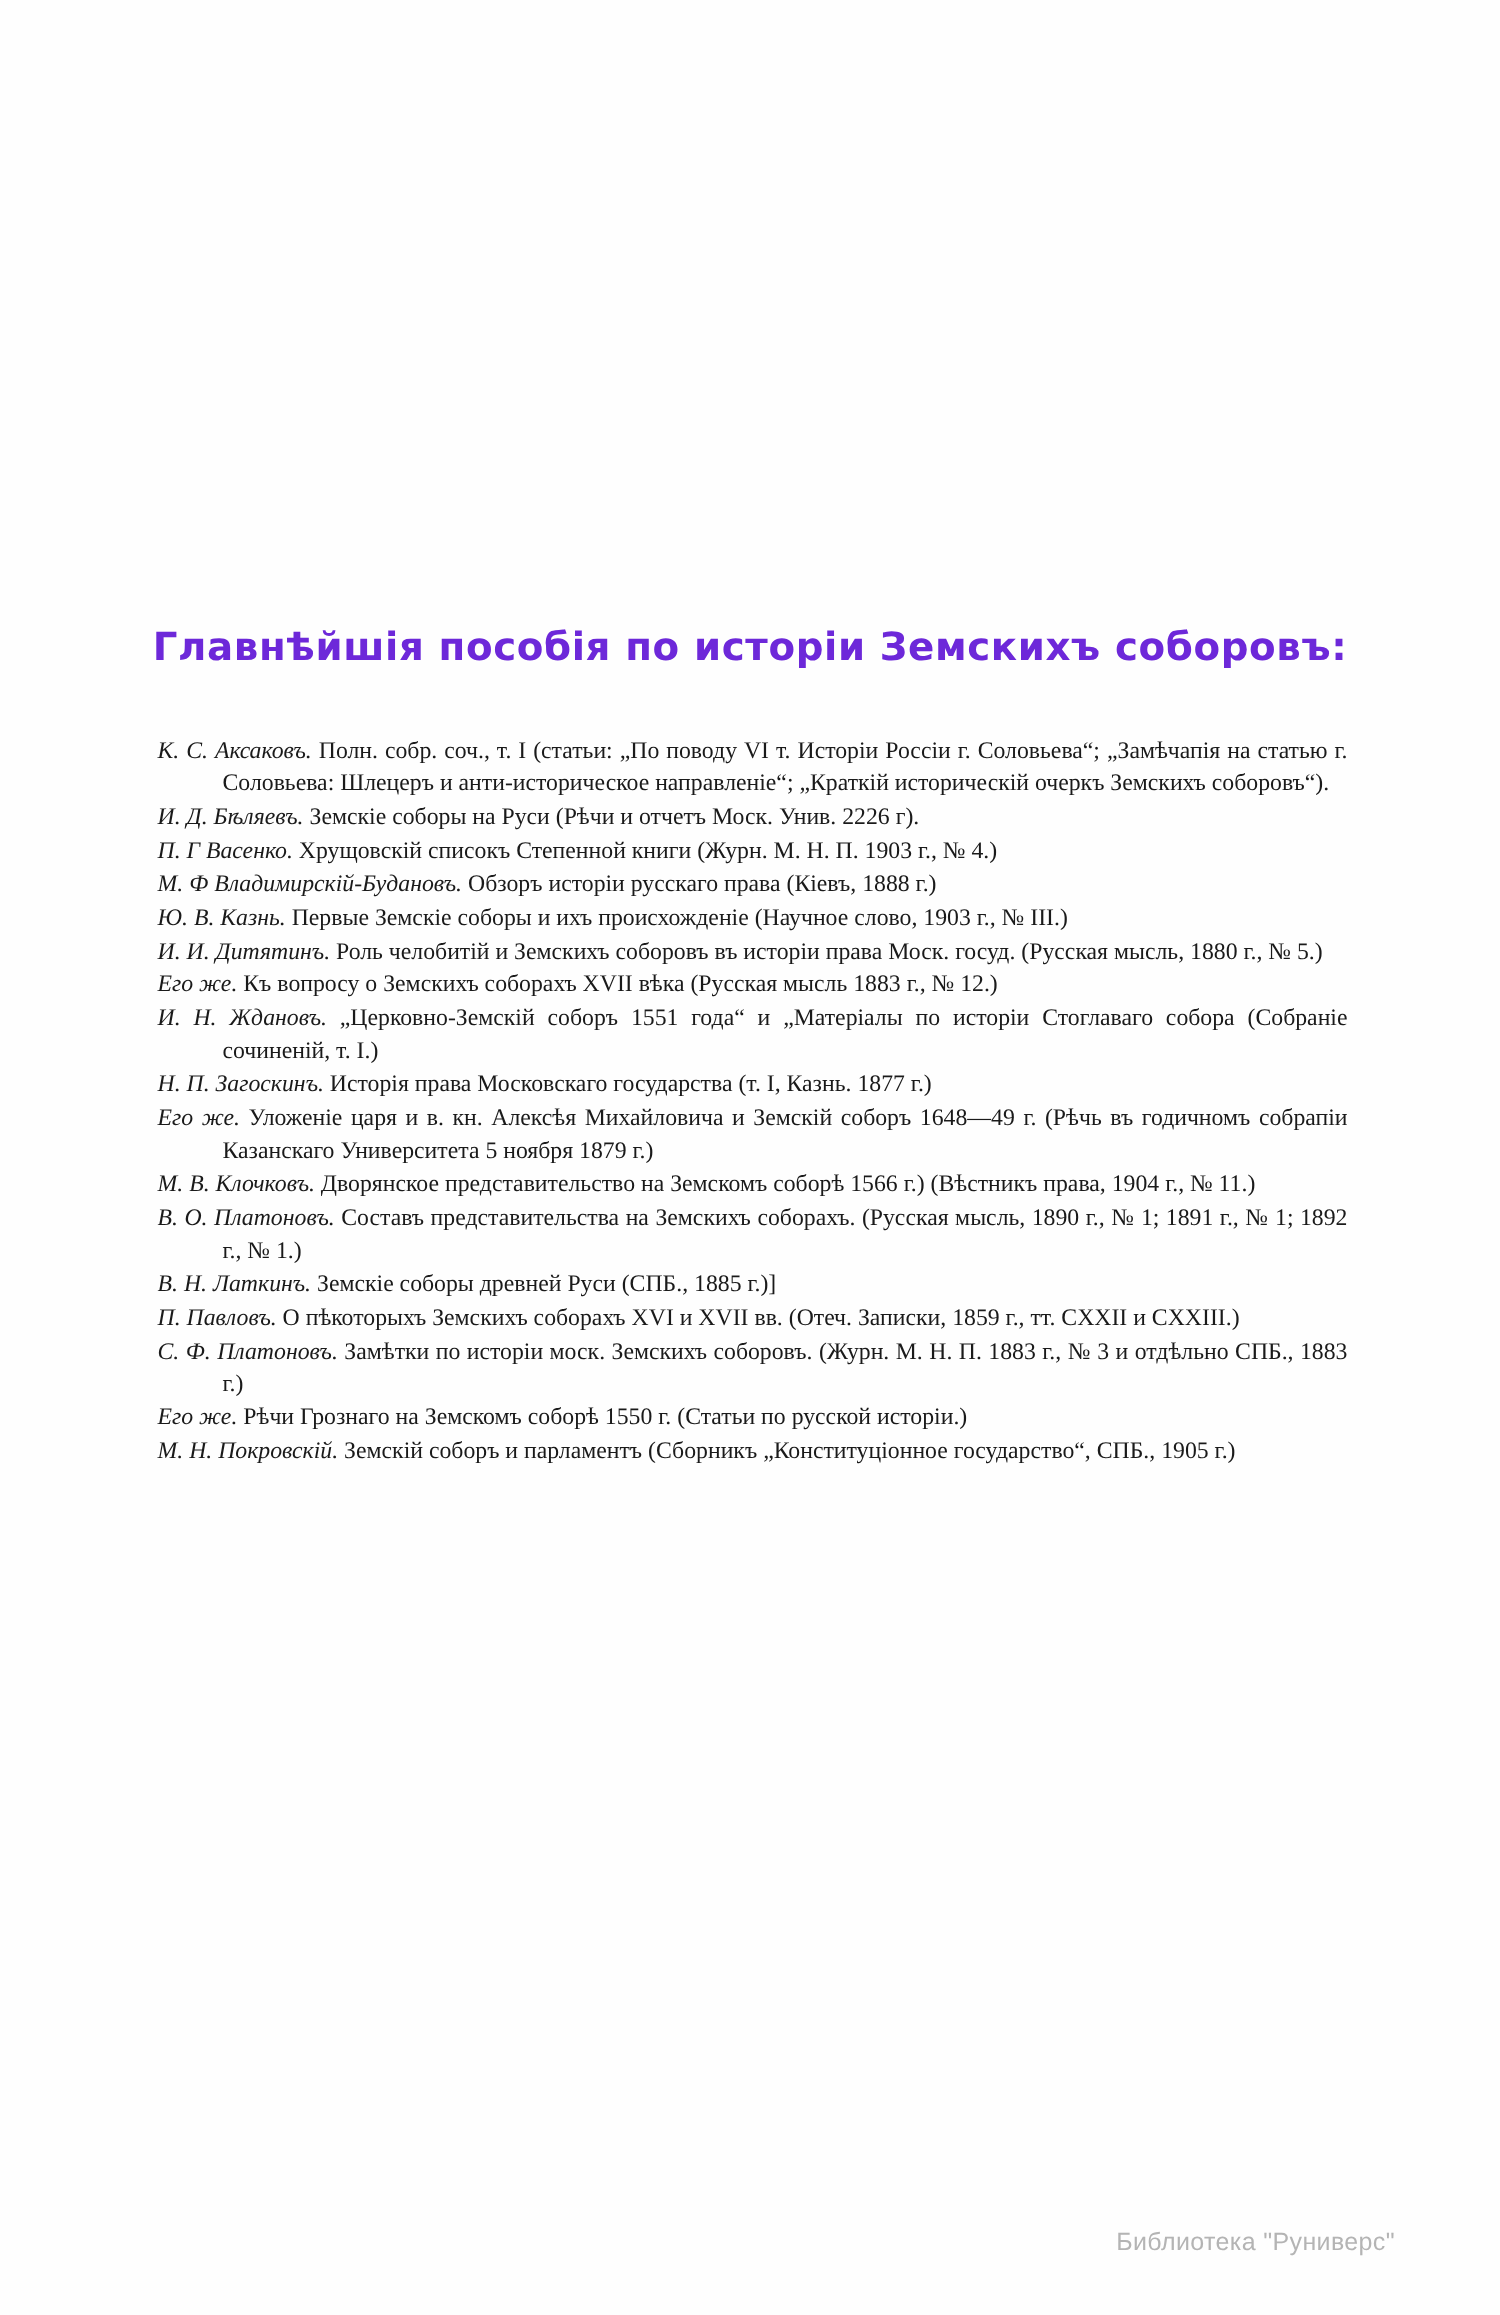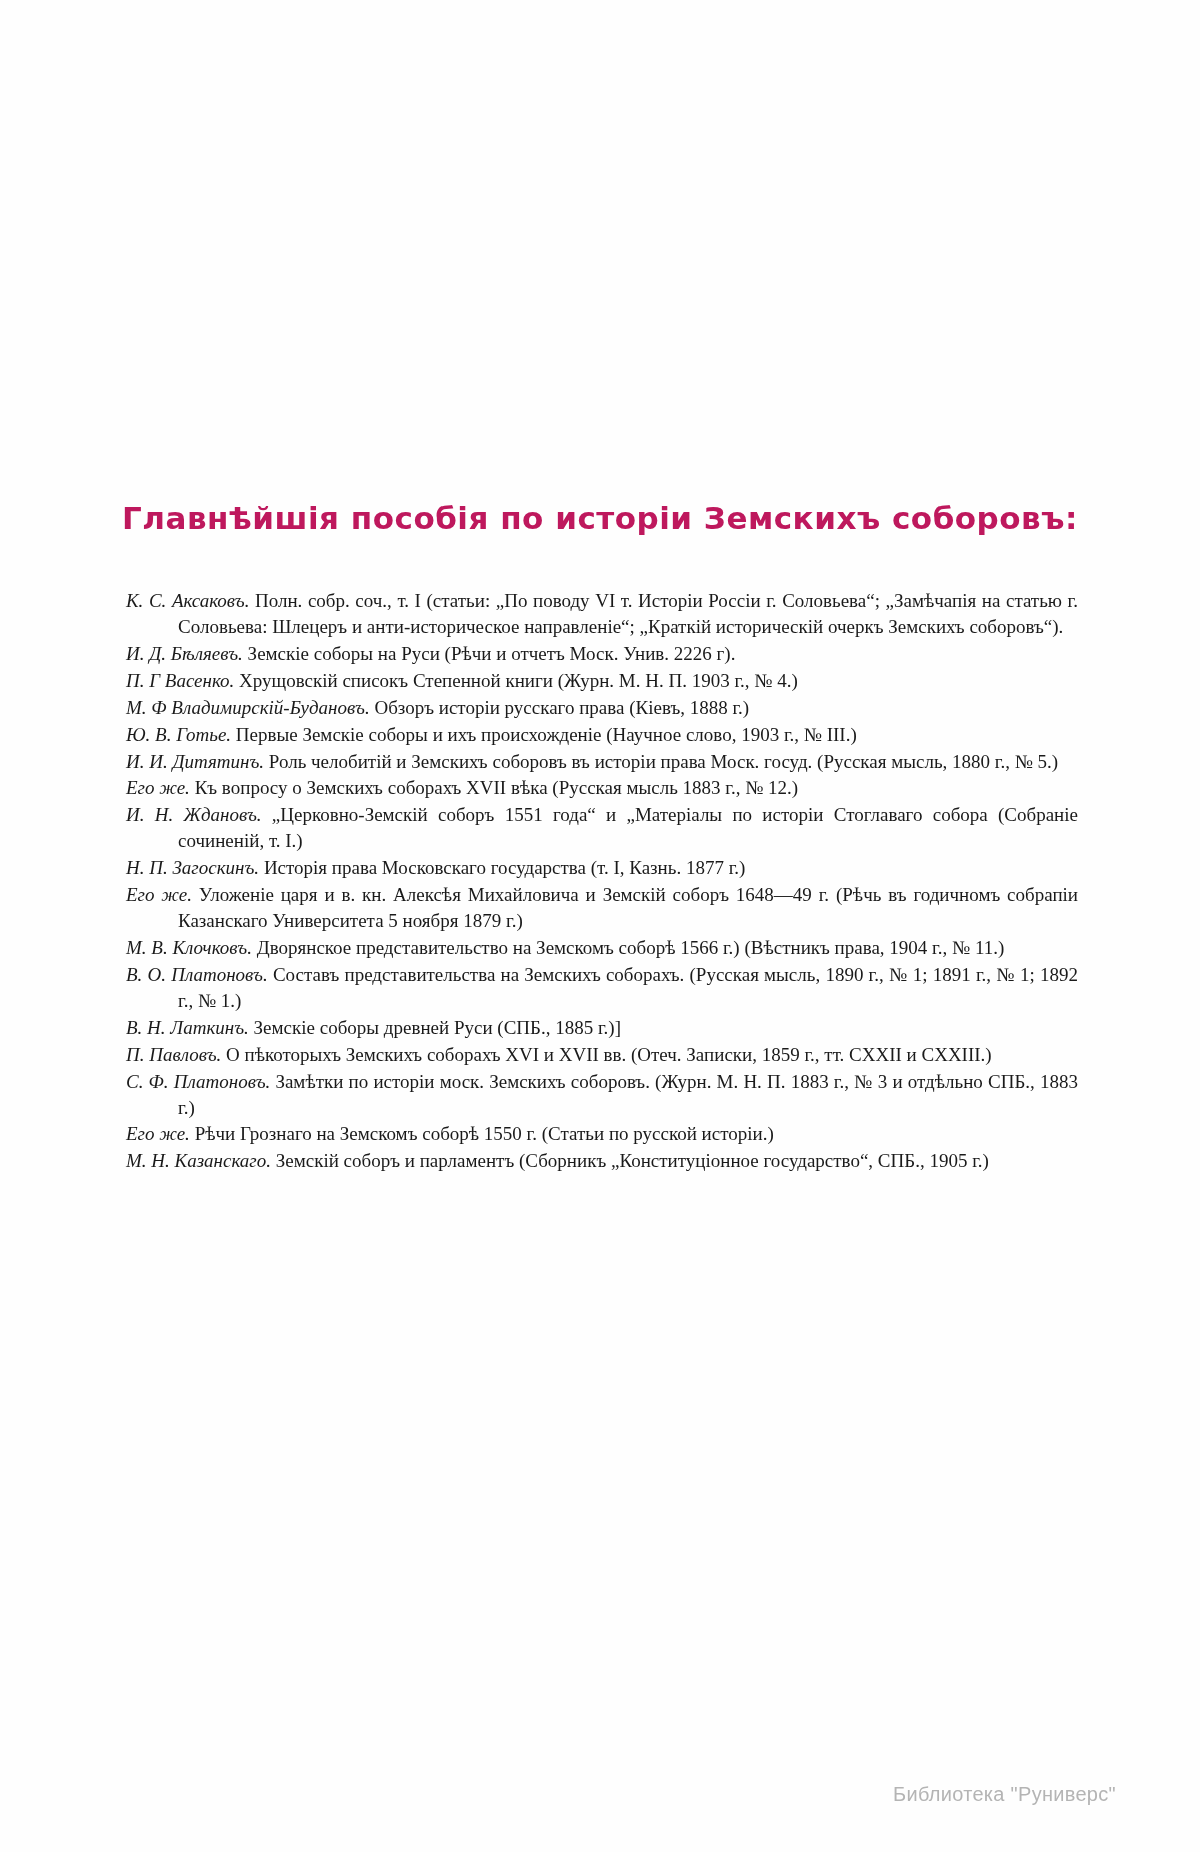--- a/index.html
+++ b/index.html
@@ -25,21 +25,21 @@
   .title {
     position: absolute;
     left: 0;
     top: 500px;
     width: 1200px;
     text-align: center;
     font-family: "DejaVu Sans", sans-serif;
     font-weight: bold;
     font-size: 31px;
     letter-spacing: 0.5px;
-    color: #be185d;
+    color: #6d28d9;
   }
   .biblist {
     position: absolute;
     left: 126px;
     top: 588px;
     width: 952px;
   }
   .entry {
     display: block;
     margin-bottom: 1px;
@@ -80,21 +80,21 @@
     <div class="entry">
       <span class="author">И. Д. Бѣляевъ.</span><span class="rest"> Земскіе соборы на Руси (Рѣчи и отчетъ Моск. Унив. 2226 г).</span>
     </div>
     <div class="entry">
       <span class="author">П. Г Васенко.</span><span class="rest"> Хрущовскій списокъ Степенной книги (Журн. М. Н. П. 1903 г., № 4.)</span>
     </div>
     <div class="entry">
       <span class="author">М. Ф Владимирскій-Будановъ.</span><span class="rest"> Обзоръ исторіи русскаго права (Кіевъ, 1888 г.)</span>
     </div>
     <div class="entry">
-      <span class="author">Ю. В. Готье.</span><span class="rest"> Первые Земскіе соборы и ихъ происхожденіе (Научное слово, 1903 г., № III.)</span>
+      <span class="author">Ю. В. Казнь.</span><span class="rest"> Первые Земскіе соборы и ихъ происхожденіе (Научное слово, 1903 г., № III.)</span>
     </div>
     <div class="entry">
       <span class="author">И. И. Дитятинъ.</span><span class="rest"> Роль челобитій и Земскихъ соборовъ въ исторіи права Моск. госуд. (Русская мысль, 1880 г., № 5.)</span>
     </div>
     <div class="entry">
       <span class="author">Его же.</span><span class="rest"> Къ вопросу о Земскихъ соборахъ XVII вѣка (Русская мысль 1883 г., № 12.)</span>
     </div>
     <div class="entry">
       <span class="author">И. Н. Ждановъ.</span><span class="rest"> „Церковно-Земскій соборъ 1551 года“ и „Матеріалы по исторіи Стоглаваго собора (Собраніе сочиненій, т. I.)</span>
     </div>
@@ -116,19 +116,19 @@
     <div class="entry">
       <span class="author">П. Павловъ.</span><span class="rest"> О пѣкоторыхъ Земскихъ соборахъ XVI и XVII вв. (Отеч. Записки, 1859 г., тт. CXXII и CXXIII.)</span>
     </div>
     <div class="entry">
       <span class="author">С. Ф. Платоновъ.</span><span class="rest"> Замѣтки по исторіи моск. Земскихъ соборовъ. (Журн. М. Н. П. 1883 г., № 3 и отдѣльно СПБ., 1883 г.)</span>
     </div>
     <div class="entry">
       <span class="author">Его же.</span><span class="rest"> Рѣчи Грознаго на Земскомъ соборѣ 1550 г. (Статьи по русской исторіи.)</span>
     </div>
     <div class="entry">
-      <span class="author">М. Н. Казанскаго.</span><span class="rest"> Земскій соборъ и парламентъ (Сборникъ „Конституціонное государство“, СПБ., 1905 г.)</span>
+      <span class="author">М. Н. Покровскій.</span><span class="rest"> Земскій соборъ и парламентъ (Сборникъ „Конституціонное государство“, СПБ., 1905 г.)</span>
     </div>
   </div>
 
   <div class="watermark">Библиотека "Руниверс"</div>
 
 </div>
 
 </body></html>

